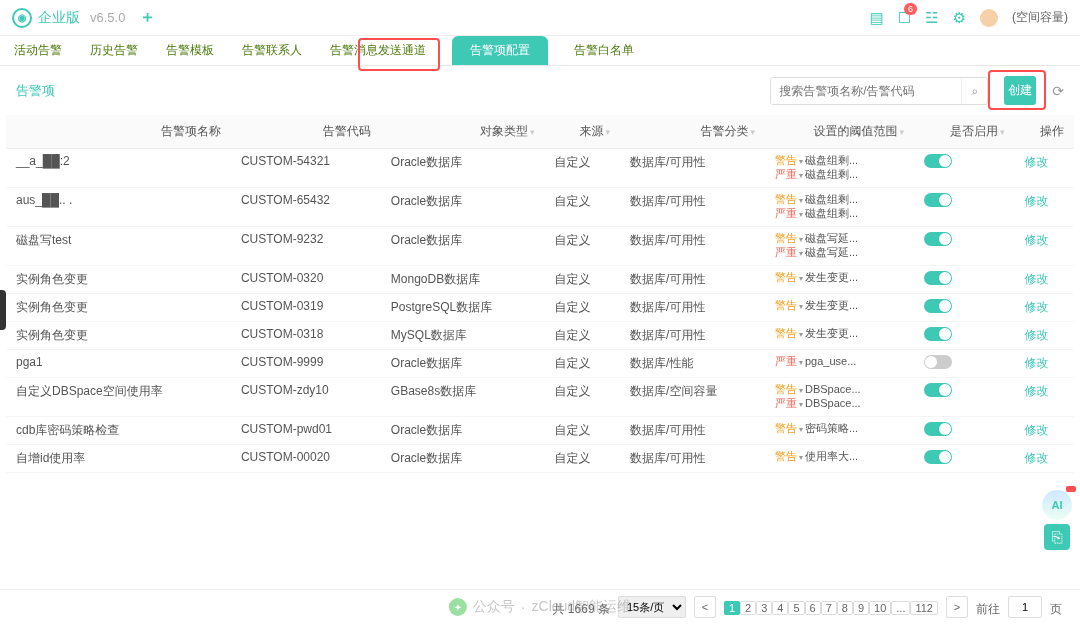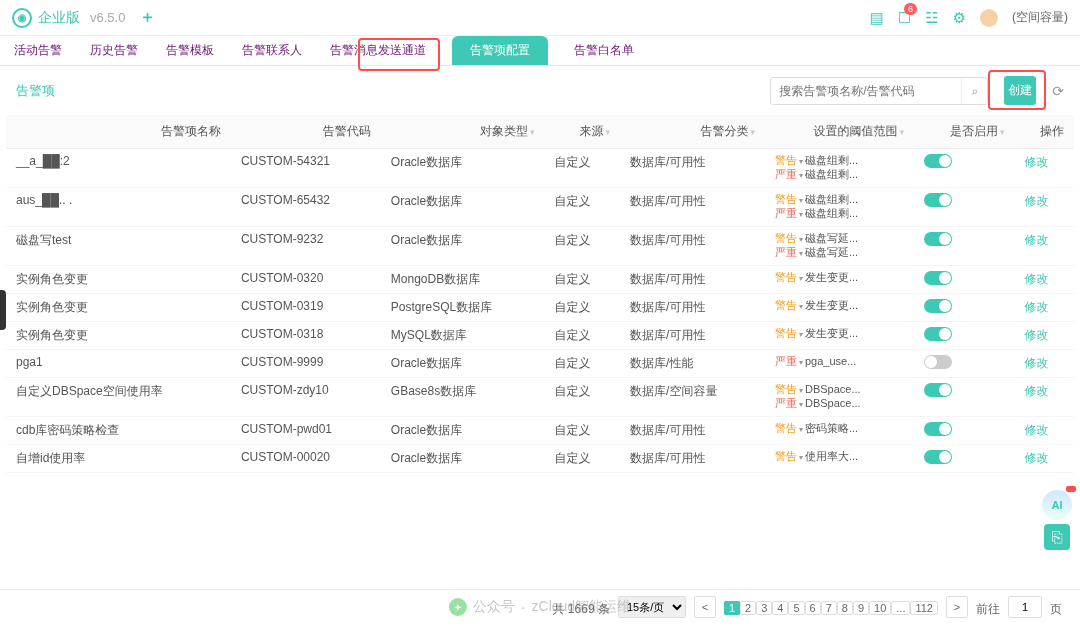--- a/index.html
+++ b/index.html
@@ -10,21 +10,21 @@
 .brand{color:#3ec9b5;font-size:14px}
 .ver{color:#aaa;font-size:13px;margin-left:4px}
 .plus{margin-left:14px;color:#3ec9b5;font-size:16px;font-weight:bold;cursor:pointer}
 .hspacer{flex:1}
 .hicons{display:flex;align-items:center;gap:14px}
 .hicon{color:#3ec9b5;font-size:15px;position:relative;cursor:pointer}
 .badge{position:absolute;top:-6px;right:-6px;background:#ff5c5c;color:#fff;font-size:9px;border-radius:7px;padding:0 4px;line-height:12px}
 .avatar{width:18px;height:18px;border-radius:50%;background:#f5d0a9;display:inline-block;vertical-align:middle}
 .uname{color:#666;font-size:12px}
 .tabs{display:flex;align-items:flex-end;padding:0 12px;height:30px;border-bottom:1px solid #e8e8e8;gap:24px}
-.tab{color:#701a75;font-size:12px;padding:6px 2px;cursor:pointer;white-space:nowrap}
+.tab{color:#4d7c0f;font-size:12px;padding:6px 2px;cursor:pointer;white-space:nowrap}
 .tab.active{background:#3ec9b5;color:#fff;padding:6px 18px;border-radius:6px 6px 0 0;position:relative}
 .tab-hl{position:absolute;border:2px solid #ff4d4f;border-radius:4px;pointer-events:none}
 .hl1{left:358px;top:38px;width:82px;height:33px}
 .hl2{left:988px;top:70px;width:58px;height:40px}
 .subbar{display:flex;align-items:center;padding:10px 16px;gap:16px}
 .subtitle{color:#3ec9b5;font-size:13px}
 .search{display:flex;align-items:center;border:1px solid #ddd;border-radius:3px;overflow:hidden;height:28px}
 .search input{border:0;outline:0;padding:0 8px;width:190px;font-size:12px;height:26px}
 .sico{width:26px;text-align:center;color:#999;border-left:1px solid #eee;line-height:26px;cursor:pointer}
 .btn-create{background:#3ec9b5;color:#fff;border-radius:3px;padding:6px 4px;font-size:12px;cursor:pointer}

